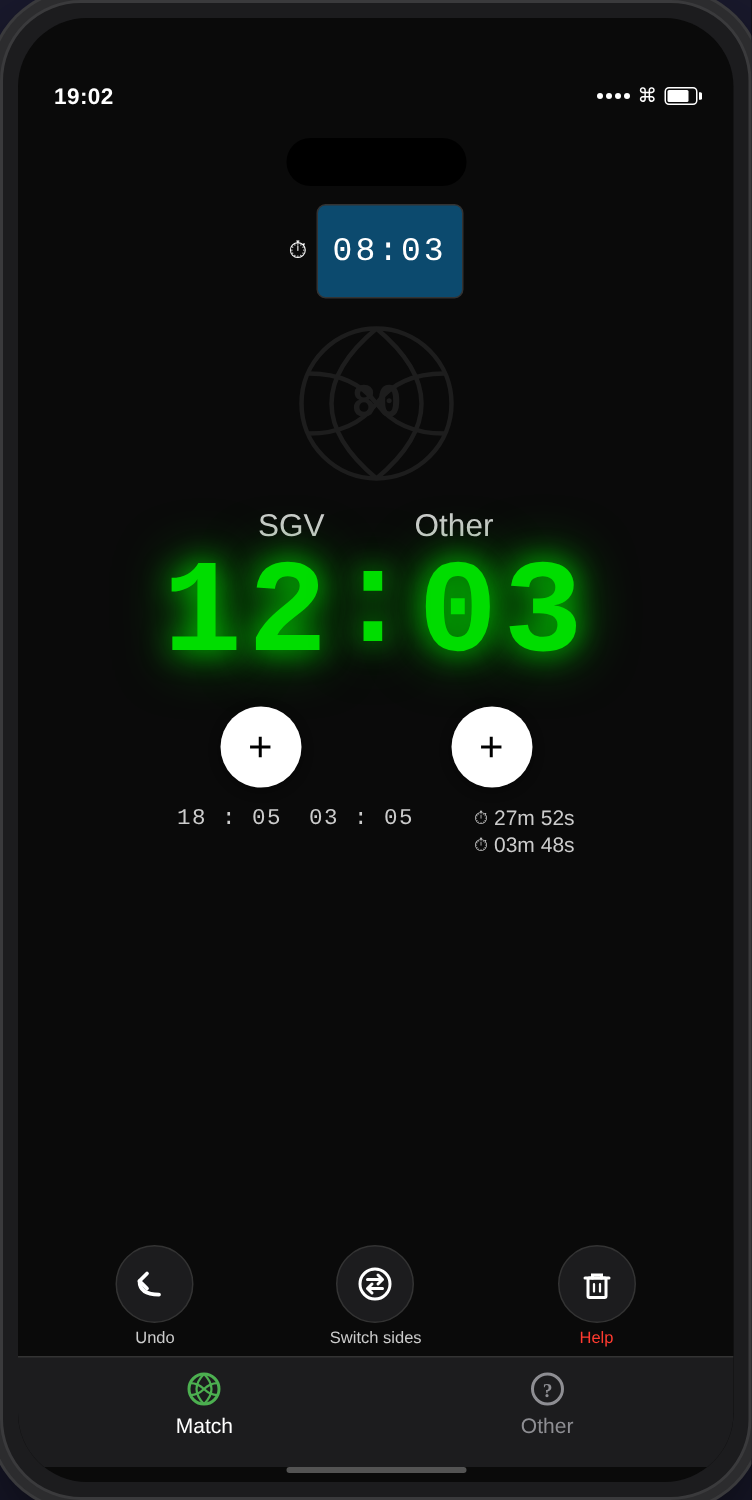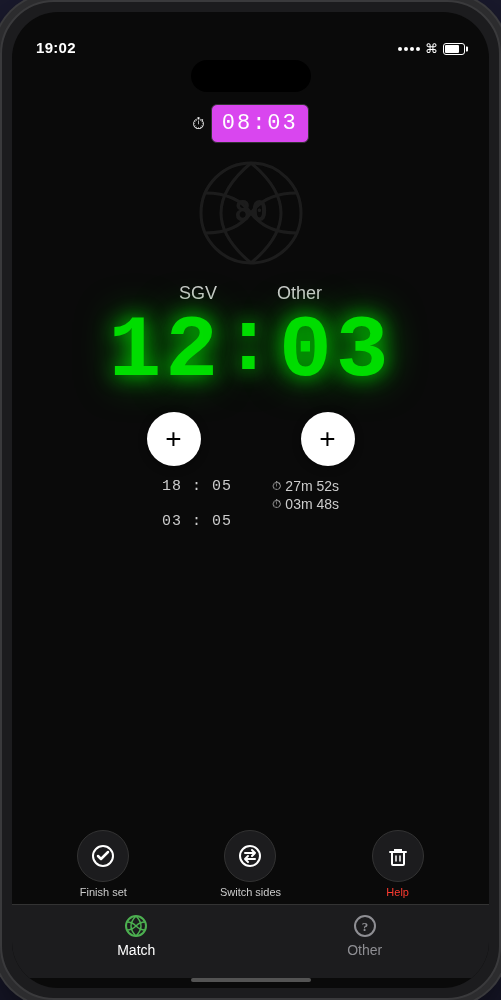--- a/index.html
+++ b/index.html
@@ -34,23 +34,24 @@
       border-radius: 46px;
       overflow: hidden;
       display: flex;
       flex-direction: column;
     }
 
     
     .status-bar {
       display: flex;
       justify-content: space-between;
-      align-items: flex-end;
+      align-items: flex-start;
       padding: 12px 24px 0;
       height: 44px;
+      margin-top: 32px;
     }
 
     .status-time {
       color: #fff;
       font-size: 15px;
       font-weight: 600;
       letter-spacing: 0.3px;
     }
 
     .status-icons {
@@ -115,23 +116,23 @@
     .clock-icon {
       font-size: 16px;
       color: #fff;
     }
 
     .timer-value {
       font-size: 22px;
       font-weight: 300;
       color: #fff;
       font-family: 'Courier New', monospace;
-      background: #d946ef;
+      background: #0c4a6e;
       border: 1px solid #333;
-      padding: 6px 10px;
+      padding: 18px 10px;
       border-radius: 6px;
       letter-spacing: 2px;
     }
 
     
     .watermark {
       display: flex;
       justify-content: center;
       align-items: center;
       height: 140px;
@@ -149,21 +150,21 @@
       flex-direction: column;
       align-items: center;
       flex: 1;
     }
 
     .team-labels {
       display: flex;
       justify-content: flex-end;
       gap: 60px;
       color: #ccc;
-      font-size: 18px;
+      font-size: 21px;
       font-weight: 500;
       margin-bottom: 4px;
     }
 
     
     .digital-score {
       font-family: 'Courier New', monospace;
       font-size: 88px;
       font-weight: 700;
       color: #00dd00;
@@ -210,22 +211,22 @@
     
     .set-scores {
       display: flex;
       justify-content: center;
       gap: 40px;
       margin-top: 12px;
     }
 
     .set-col {
       display: flex;
-      flex-direction: column;
-      align-items: center;
+      flex-direction: row;
+      align-items: flex-start;
       gap: 18px;
     }
 
     .set-row {
       color: #ccc;
       font-size: 15px;
       font-family: 'Courier New', monospace;
       letter-spacing: 1px;
     }
 
@@ -413,30 +414,30 @@
           </div>
         </div>
       </div>
 
     </div>
 
     <div class="spacer"></div>
 
     <div class="action-bar">
 
-
       <div class="action-item">
         <div class="action-circle">
           <svg width="26" height="26" viewBox="0 0 26 26">
-            <circle cx="13" cy="13" r="10" stroke="#fff" stroke-width="2" fill="none"></circle>
-            <path d="M8 13 L11 16 L18 9" stroke="#fff" stroke-width="2.5" fill="none" stroke-linecap="round" stroke-linejoin="round"></path>
+            <path d="M8 6 L3 11 L8 16" stroke="#fff" stroke-width="2.5" fill="none" stroke-linecap="round" stroke-linejoin="round"></path>
+            <path d="M3 11 Q3 20 16 20" stroke="#fff" stroke-width="2.5" fill="none" stroke-linecap="round"></path>
           </svg>
         </div>
-        <span class="action-label">Finish set</span>
-      </div>
+        <span class="action-label">Undo</span>
+      </div>
+
 
       <div class="action-item">
         <div class="action-circle">
           <svg width="26" height="26" viewBox="0 0 26 26">
             <circle cx="13" cy="13" r="10" stroke="#fff" stroke-width="2" fill="none"></circle>
             <path d="M8 10 L18 10 M15 7 L18 10 L15 13" stroke="#fff" stroke-width="2" fill="none" stroke-linecap="round" stroke-linejoin="round"></path>
             <path d="M18 16 L8 16 M11 13 L8 16 L11 19" stroke="#fff" stroke-width="2" fill="none" stroke-linecap="round" stroke-linejoin="round"></path>
           </svg>
         </div>
         <span class="action-label">Switch sides</span>

